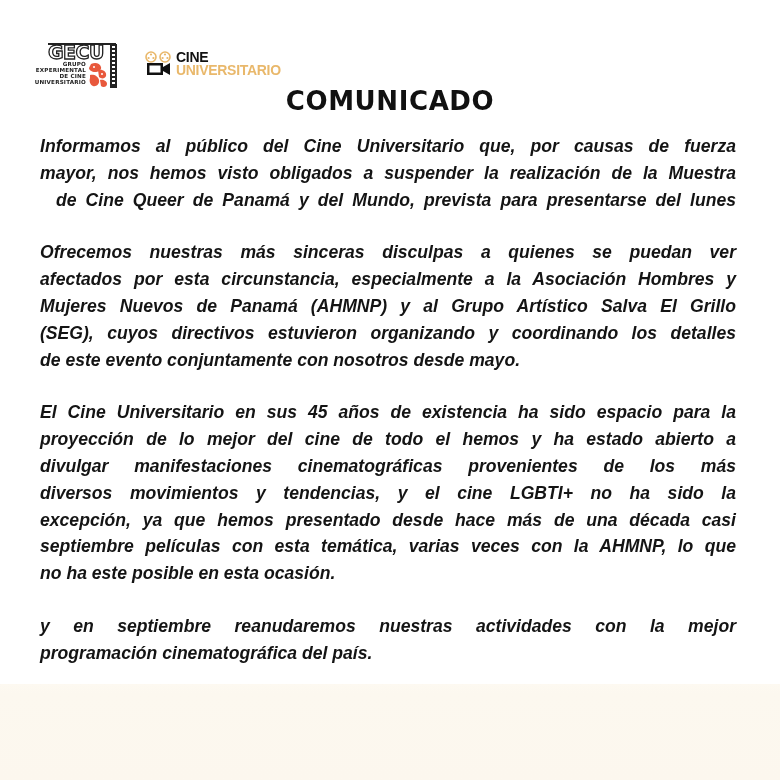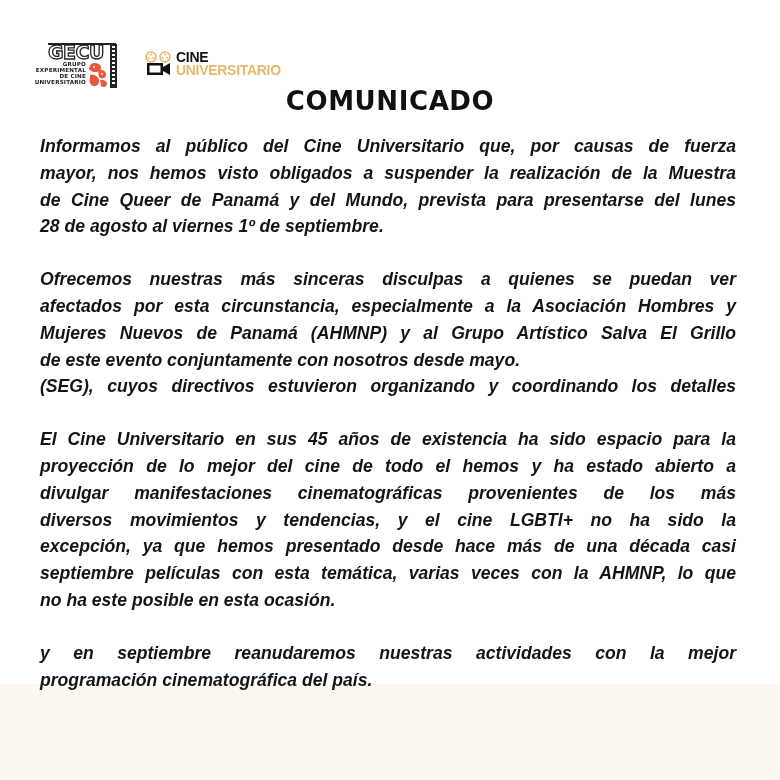--- a/index.html
+++ b/index.html
@@ -129,29 +129,28 @@
     <div class="cu-univ">UNIVERSITARIO</div>
   </div>
 </div>
 
 <div class="title">COMUNICADO</div>
 
 <div class="body">
   <p class="para">
     <span class="line" style="white-space: normal;">Informamos al público del Cine Universitario que, por causas de fuerza</span>
     <span class="line" style="white-space: normal;">mayor, nos hemos visto obligados a suspender la realización de la Muestra</span>
-    <span class="line" style="white-space: normal;">de Cine Queer de Panamá y del Mundo, prevista para presentarse del lunes</span>
-    <span class="line last">28 de agosto al viernes 1º de septiembre.</span>
+    <span class="line" style="white-space: normal; margin-left: 16px;">de Cine Queer de Panamá y del Mundo, prevista para presentarse del lunes</span>
   </p>
   <p class="para">
     <span class="line" style="white-space: normal;">Ofrecemos nuestras más sinceras disculpas a quienes se puedan ver</span>
     <span class="line" style="white-space: normal;">afectados por esta circunstancia, especialmente a la Asociación Hombres y</span>
     <span class="line" style="white-space: normal;">Mujeres Nuevos de Panamá (AHMNP) y al Grupo Artístico Salva El Grillo</span>
+    <span class="line" style="white-space: normal;">(SEG), cuyos directivos estuvieron organizando y coordinando los detalles</span>
     <span class="line last">de este evento conjuntamente con nosotros desde mayo.</span>
-    <span class="line" style="white-space: normal;">(SEG), cuyos directivos estuvieron organizando y coordinando los detalles</span>
   </p>
   <p class="para">
     <span class="line" style="white-space: normal;">El Cine Universitario en sus 45 años de existencia ha sido espacio para la</span>
     <span class="line" style="white-space: normal;">proyección de lo mejor del cine de todo el hemos y ha estado abierto a</span>
     <span class="line" style="white-space: normal;">divulgar manifestaciones cinematográficas provenientes de los más</span>
     <span class="line" style="white-space: normal;">diversos movimientos y tendencias, y el cine LGBTI+ no ha sido la</span>
     <span class="line" style="white-space: normal;">excepción, ya que hemos presentado desde hace más de una década casi</span>
     <span class="line" style="white-space: normal;">septiembre películas con esta temática, varias veces con la AHMNP, lo que</span>
     <span class="line last">no ha este posible en esta ocasión.</span>
   </p>

